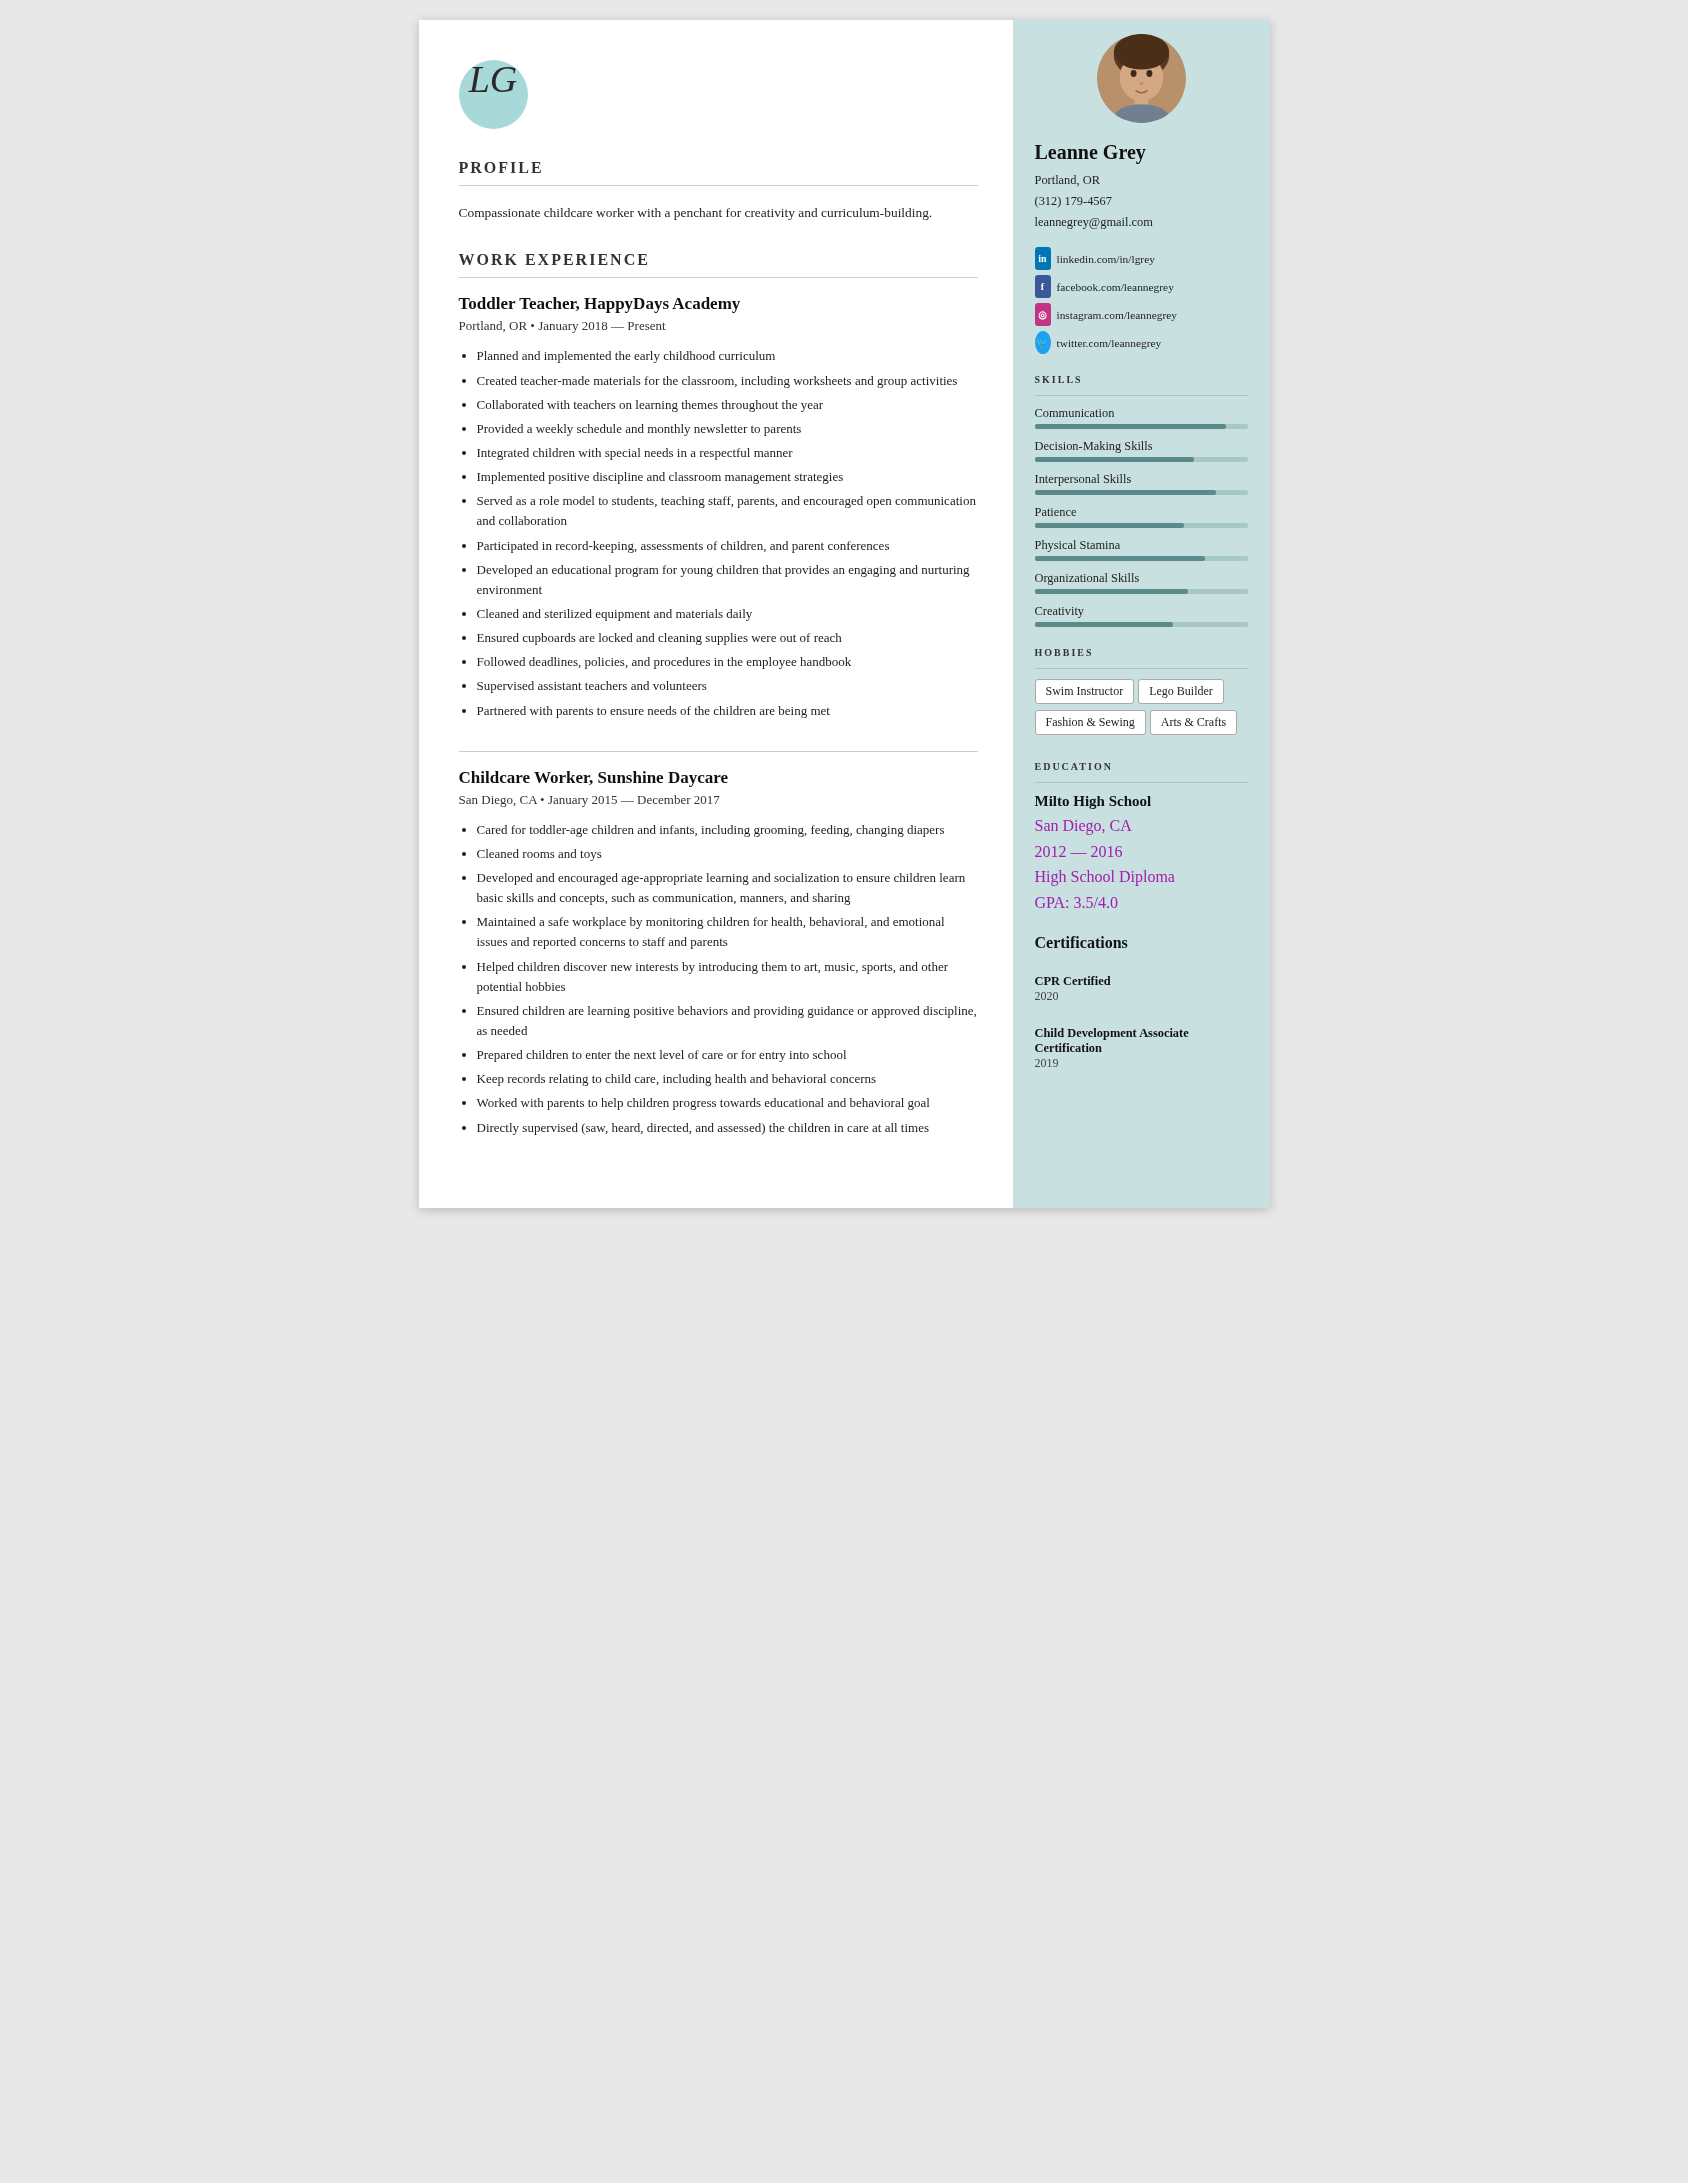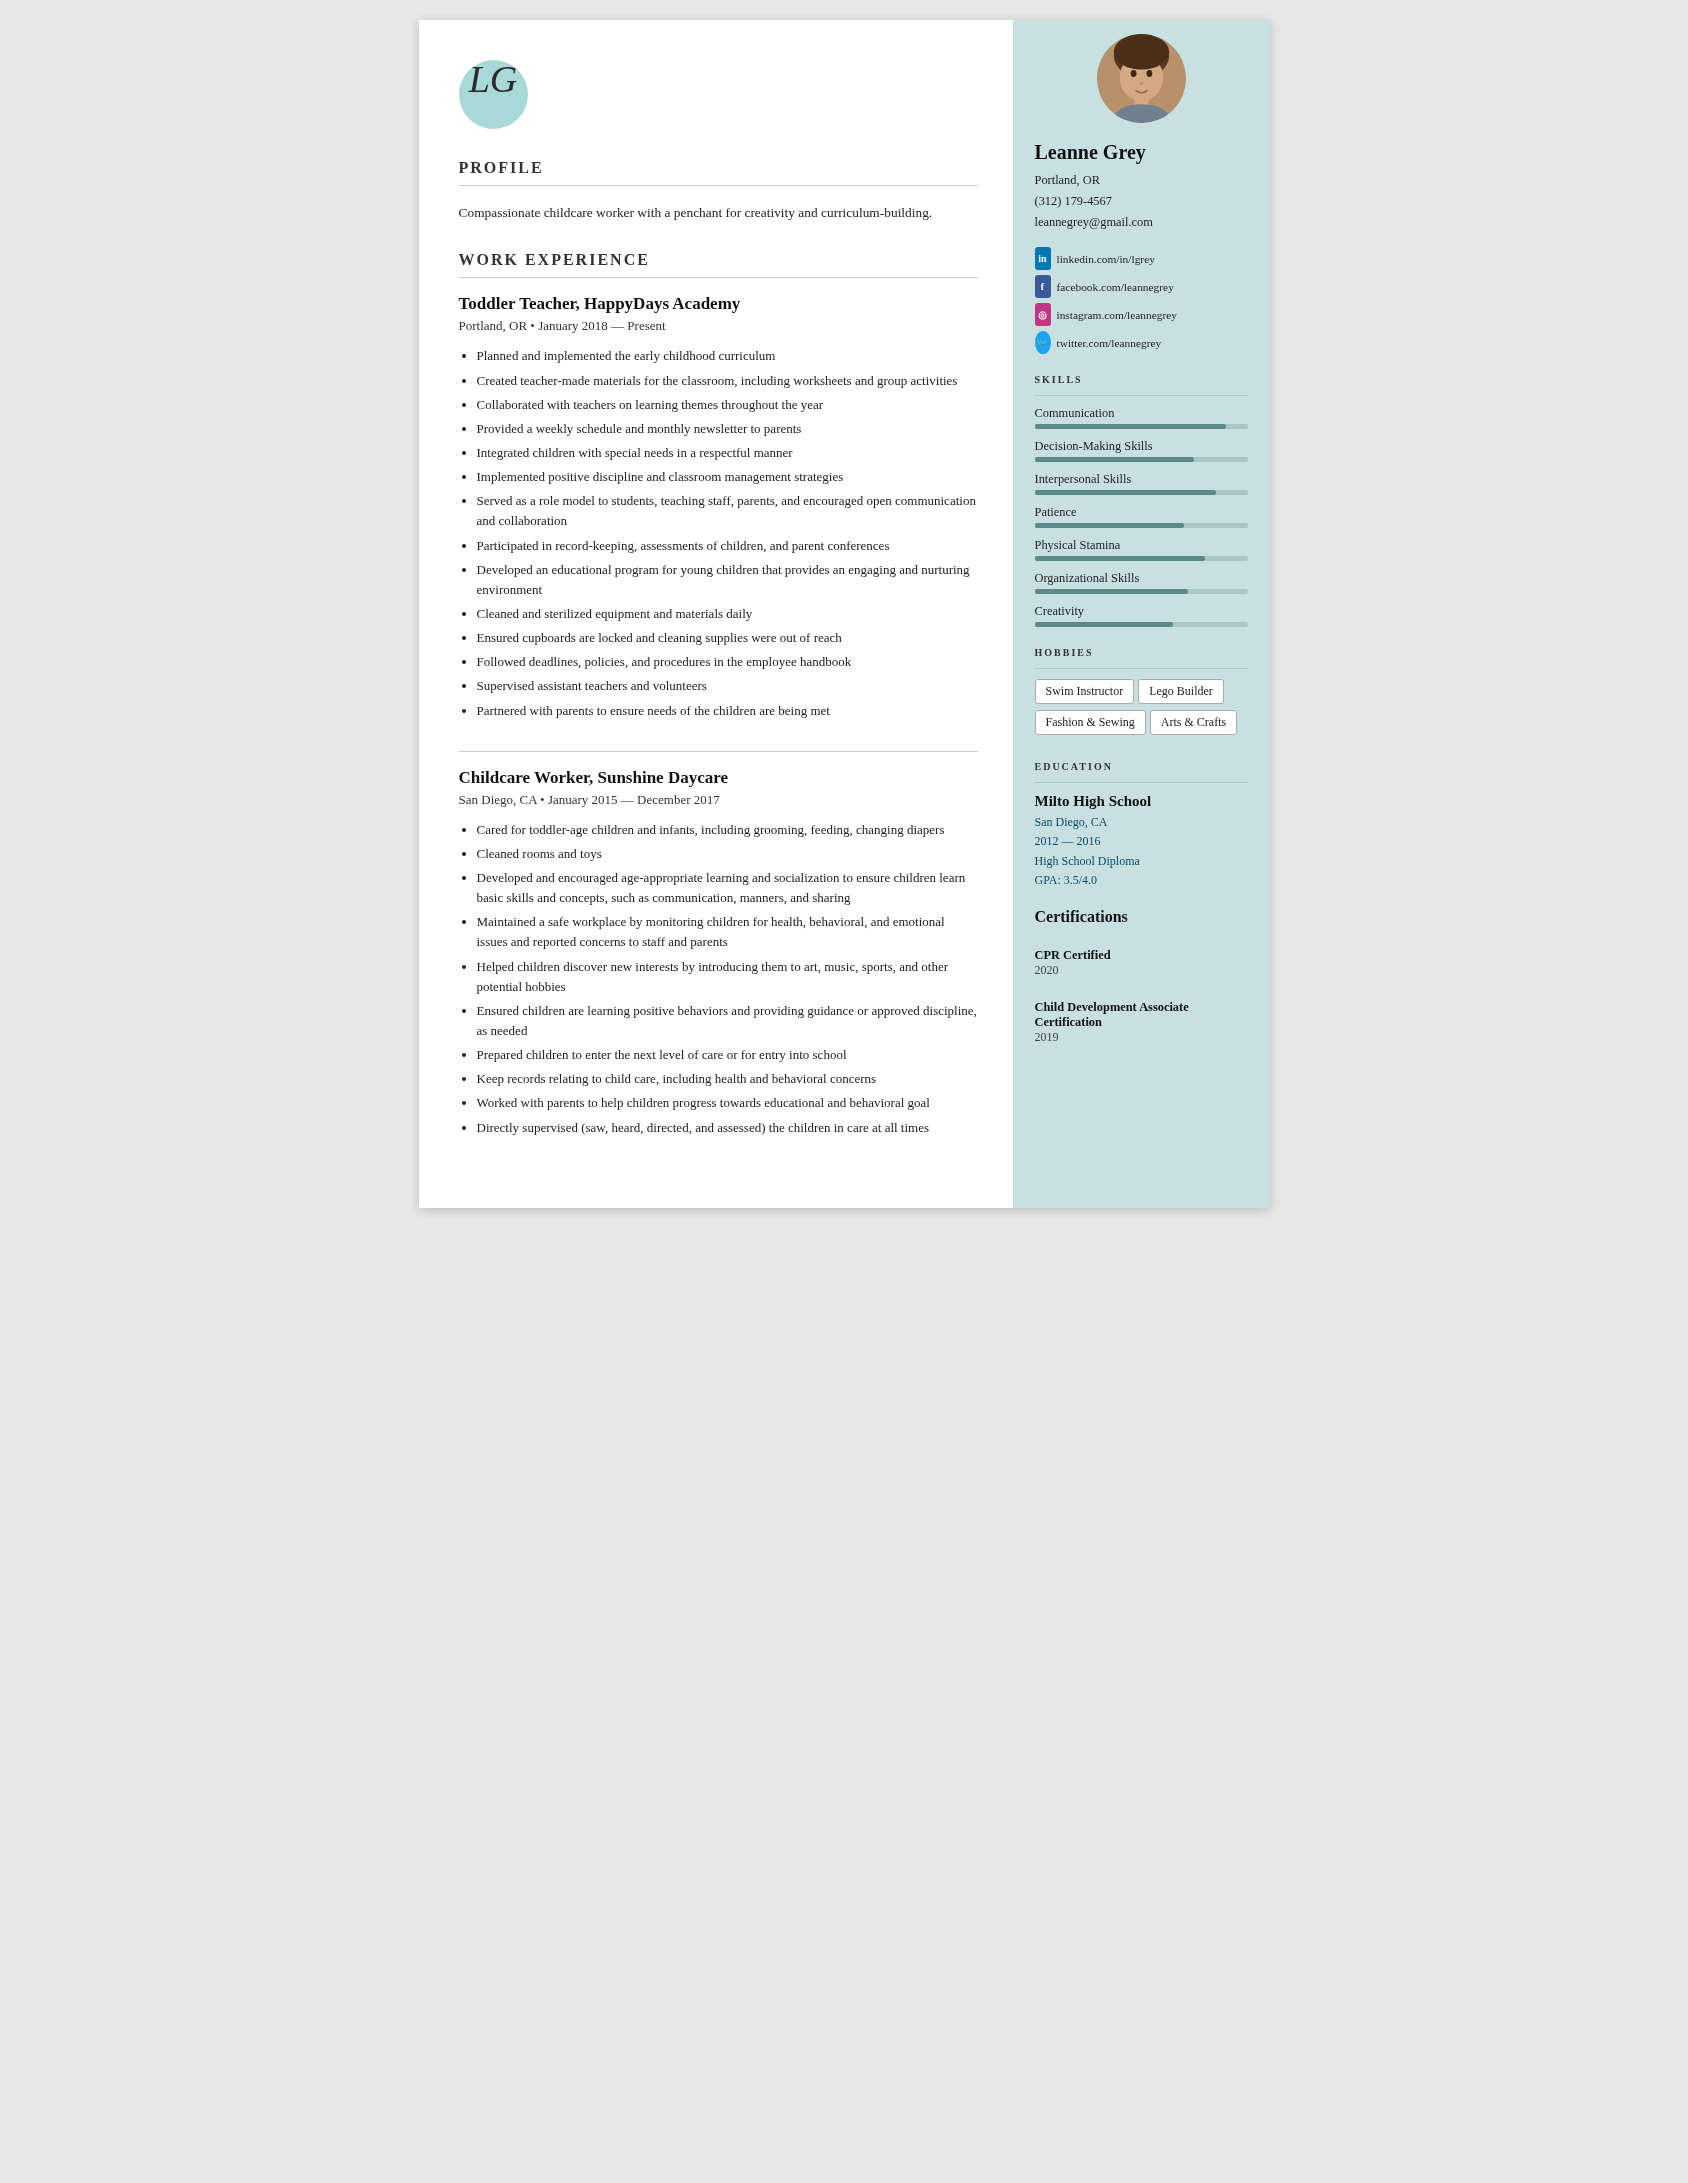--- a/index.html
+++ b/index.html
@@ -182,22 +182,22 @@
       margin-bottom: 6px;
       margin-right: 4px;
     }
     .edu-school {
       font-size: 15px;
       font-weight: bold;
       color: #111;
       margin-bottom: 3px;
     }
     .edu-meta {
-      font-size: 12px;
-      color: #0c4a6e;
+      font-size: 16px;
+      color: #a21caf;
       line-height: 1.6;
     }
     .cert-title {
       font-size: 12.4px;
       font-weight: bold;
       color: #111;
       margin-top: 22px;
     }
     .cert-year {
       font-size: 12px;

